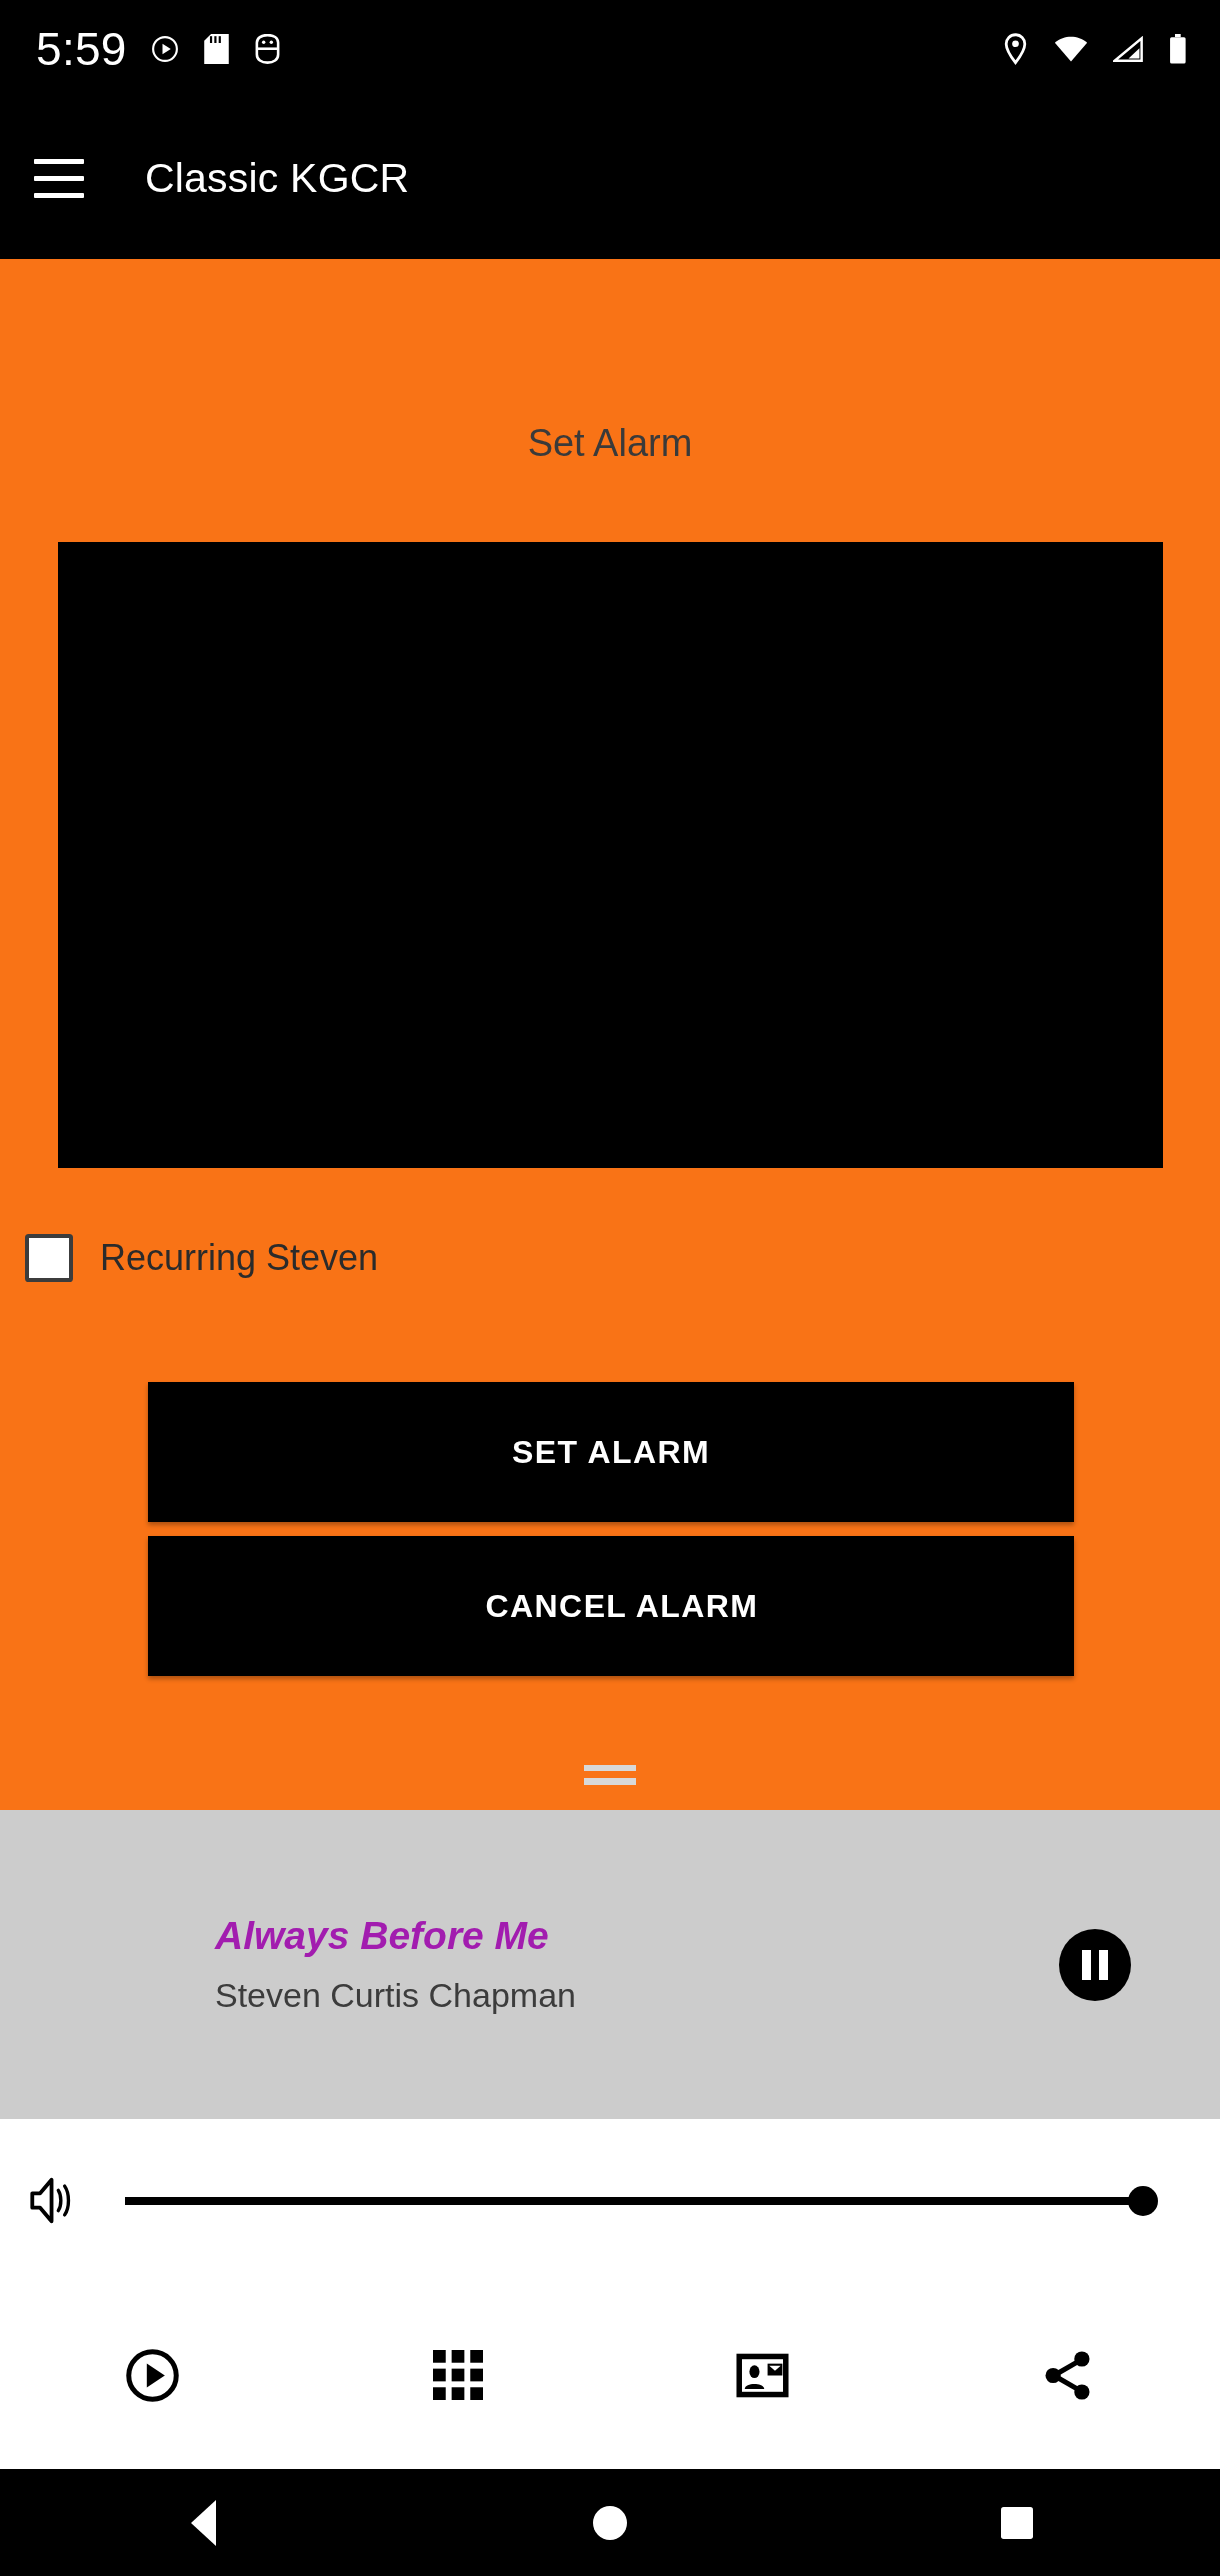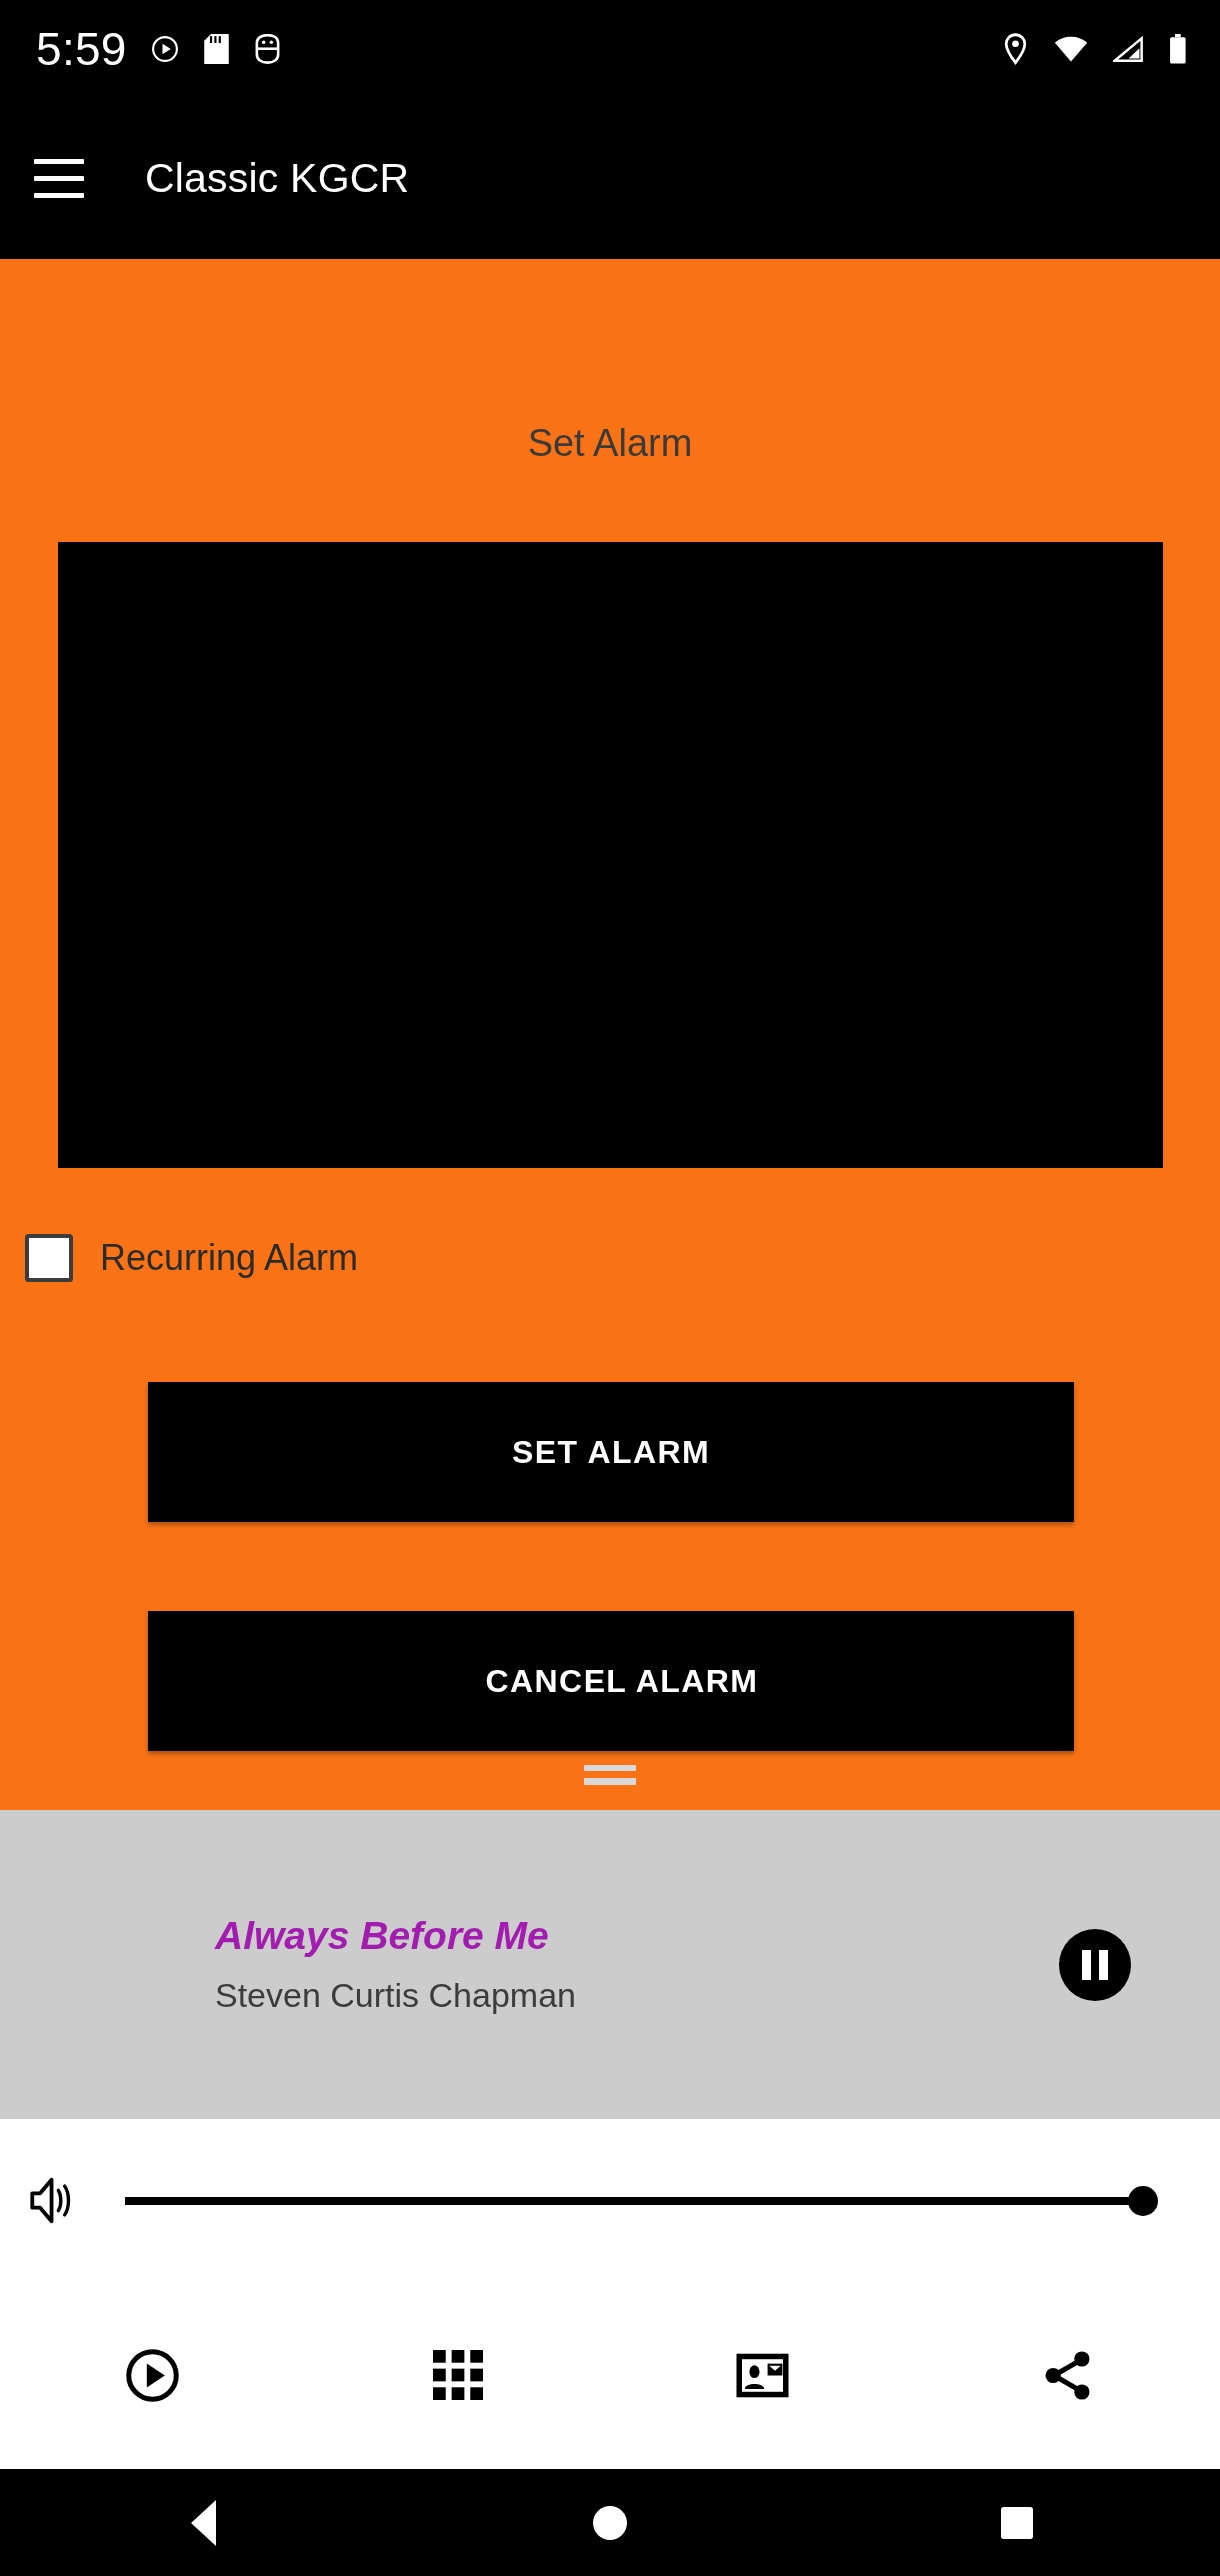--- a/index.html
+++ b/index.html
@@ -123,21 +123,21 @@
     color: #ffffff;
     border: none;
     font-family: "Liberation Sans", sans-serif;
     font-size: 32px;
     font-weight: bold;
     letter-spacing: 1.4px;
     cursor: pointer;
     box-shadow: 0 2.7px 4.5px rgba(0,0,0,0.30);
   }
   #set-alarm-button { top: 1123px; }
-  #cancel-alarm-button { top: 1352px; padding-left: 22px; }
+  #cancel-alarm-button { top: 1277px; padding-left: 22px; }
 
   #drag-handle {
     position: absolute;
     top: 1506px;
     left: 50%;
     transform: translateX(-50%);
     width: 52px;
     display: flex;
     flex-direction: column;
     gap: 7.2px;
@@ -340,21 +340,21 @@
   </div>
 
   <div id="content">
 
     <div id="section-title">Set Alarm</div>
 
     <div id="time-picker"></div>
 
     <div id="recurring-row">
       <div id="recurring-checkbox"></div>
-      <div id="recurring-label">Recurring Alarm</div>
+      <div id="recurring-label">Recurring Steven</div>
     </div>
 
     <button class="alarm-btn" id="set-alarm-button">SET ALARM</button>
 
     <button class="alarm-btn" id="cancel-alarm-button">CANCEL ALARM</button>
 
     <div id="drag-handle">
       <span></span>
       <span></span>
     </div>

